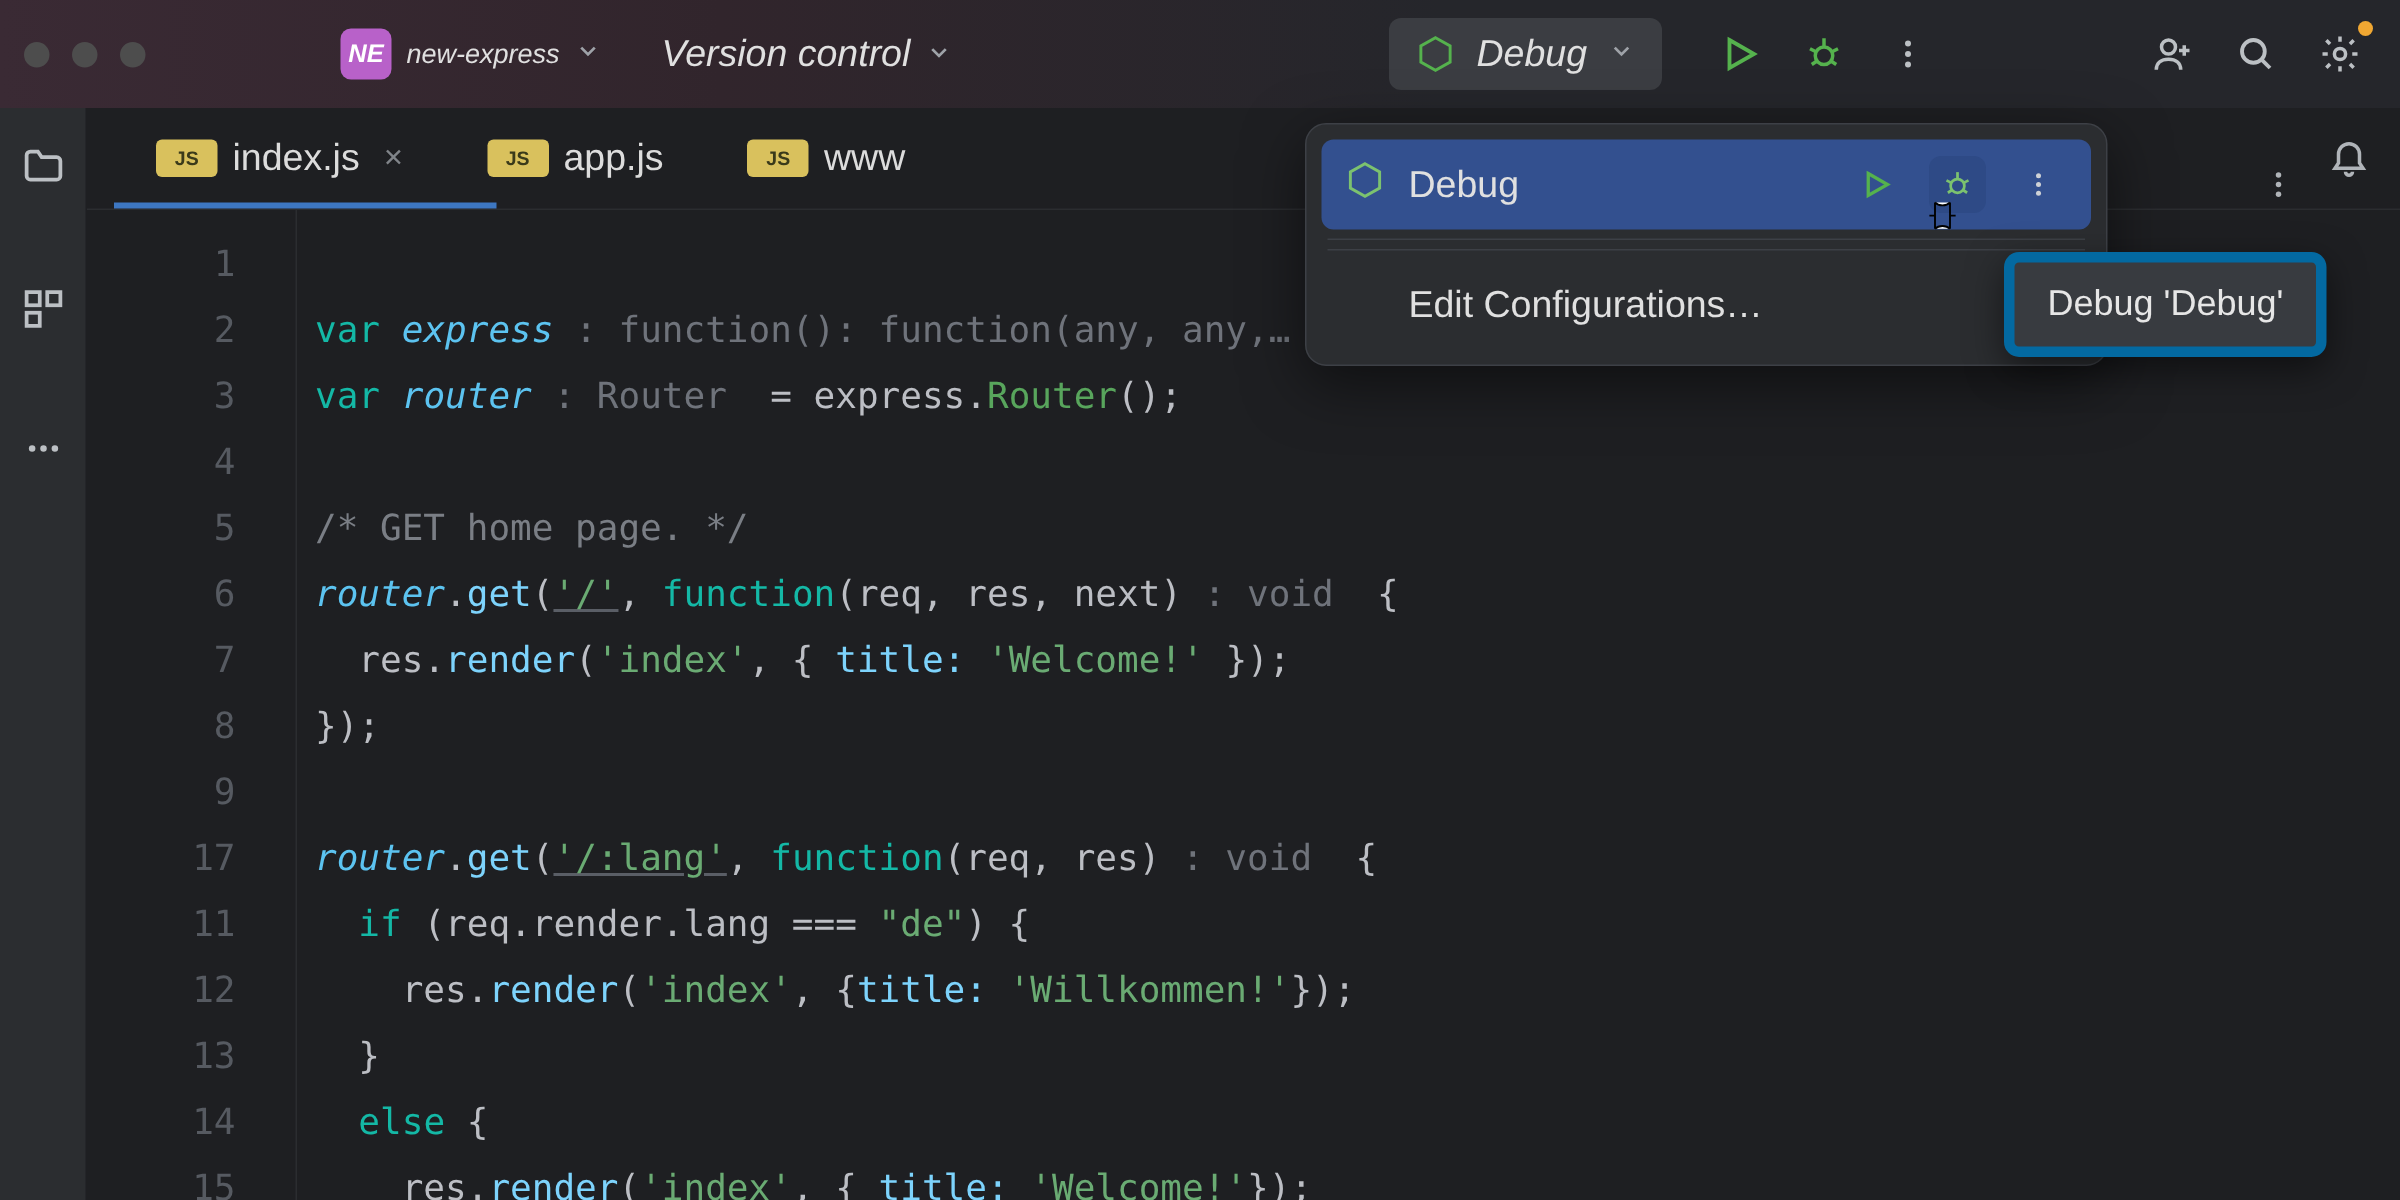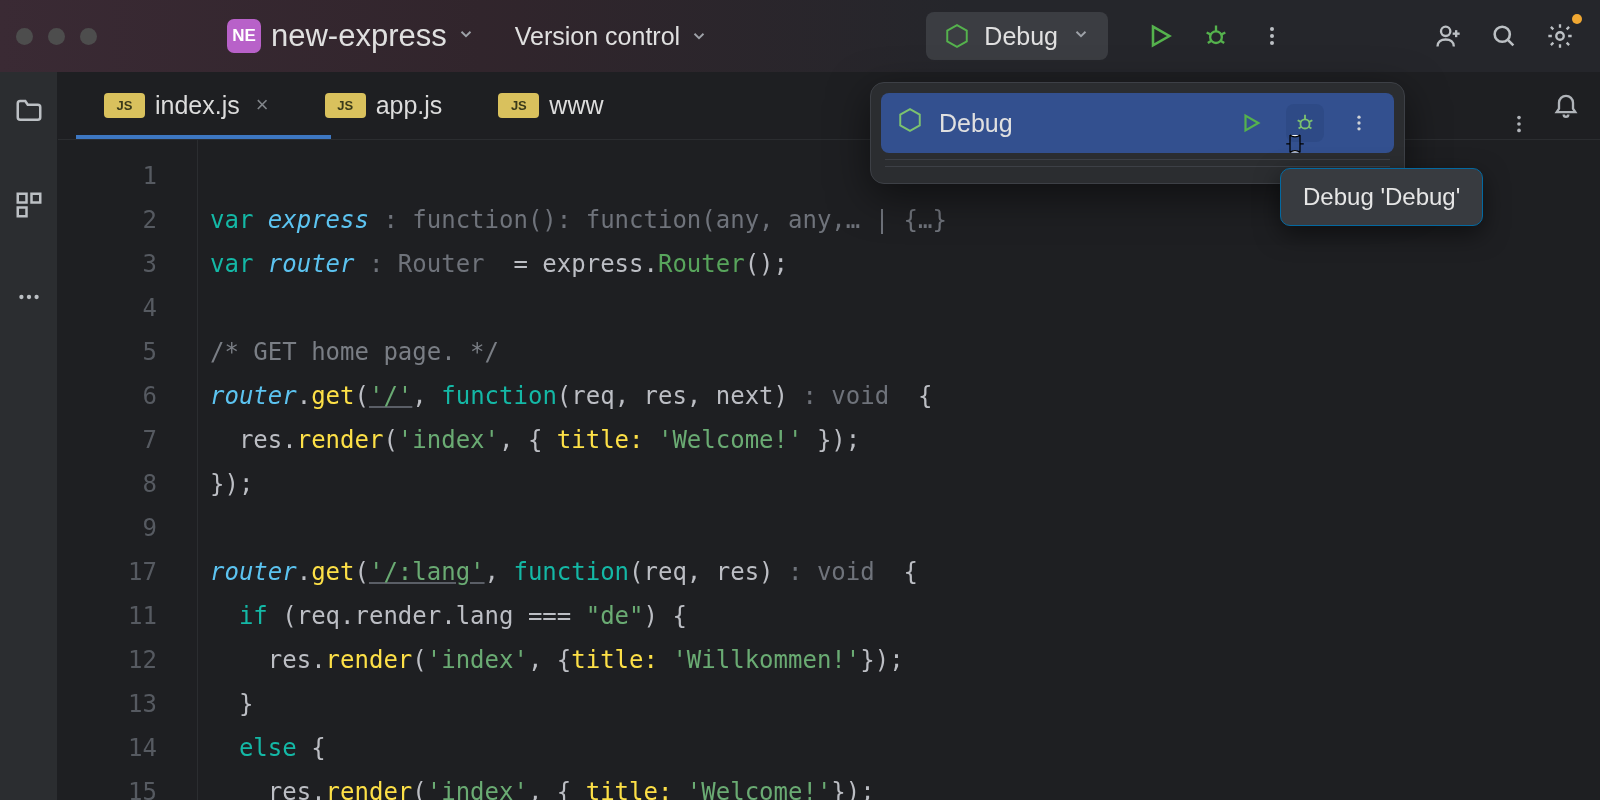--- a/index.html
+++ b/index.html
@@ -5,29 +5,30 @@
   * { margin:0; padding:0; box-sizing:border-box; }
   body {
     width:1600px; height:800px; overflow:hidden;
     font-family:-apple-system,BlinkMacSystemFont,"Segoe UI",sans-serif;
     background:#1e1f22; color:#bcc0c4;
   }
   
   .titlebar {
     height:72px; display:flex; align-items:center; padding:0 16px;
     background:linear-gradient(90deg,#3a2a34 0%,#31252c 30%,#25262b 60%);
+    font-style:italic;
   }
   .traffic { display:flex; gap:15px; margin-right:130px; }
   .dot { width:17px; height:17px; border-radius:50%; background:#4d4d4d; }
   .proj-icon {
     width:34px; height:34px; border-radius:7px; background:#b861c9;
     color:#fff; font-size:17px; font-weight:600; display:flex;
     align-items:center; justify-content:center; margin-right:10px;
   }
-  .proj-name { font-size:31px; color:#e0e0e0; margin-right:10px; }
+  .proj-name { font-size:18px; color:#e0e0e0; margin-right:10px; }
   .chev { color:#9ea2a8; }
   .vc { font-size:25px; color:#e0e0e0; margin-left:40px; display:flex;
         align-items:flex-end; gap:10px; }
   .spacer { flex:1; }
   .run-sel {
     height:48px; border-radius:8px; background:#3b3d42; display:flex;
     align-items:center; padding:0 18px; gap:14px; margin-right:20px;
   }
   .run-sel .node svg{display:block}
   .run-sel .lbl{font-size:25px;color:#e0e0e0}
@@ -58,38 +59,38 @@
   .bell{position:absolute;right:20px;top:18px;color:#b0b4b9}
   
   .editor{position:absolute;left:58px;top:140px;right:0;bottom:0;
     background:#1e1f22;display:flex}
   .gutter{width:140px;padding-top:14px;font-family:Menlo,Consolas,monospace;
     font-size:24px;color:#565a61;text-align:right;padding-right:40px;
     border-right:1px solid #2b2d30;line-height:44px}
   .code{flex:1;padding:14px 0 0 12px;font-family:Menlo,Consolas,monospace;
     font-size:24px;line-height:44px;position:relative;white-space:pre}
   .kw{color:#14b8a6}.id{color:#5cc3f0;font-style:italic}
-  .prop{color:#fde047}.fn{color:#58a55c}.str{color:#6aab73}
+  .prop{color:#7dd3fc}.fn{color:#58a55c}.str{color:#6aab73}
   .hint{color:#6f737b}.punct{color:#bcbec4}.com{color:#7a7e85}
   .ul{text-decoration-line:underline;text-decoration-color:#5a5e66}
   
   .dd{position:absolute;left:870px;top:82px;width:535px;background:#2b2d30;
     border:1px solid #3d4046;border-radius:14px;padding:10px;
     box-shadow:0 12px 40px rgba(0,0,0,.5);z-index:10}
   .dd-row{height:60px;display:flex;align-items:center;border-radius:8px;
     padding:0 16px;gap:16px;font-size:25px;color:#e0e0e0}
   .dd-row.sel{background:#33508f}
   .dd-row .lbl{flex:1}
   .dd-sep{height:1px;background:#3d4046;margin:6px 4px}
   .dd-icn{width:38px;height:38px;display:flex;align-items:center;
     justify-content:center;border-radius:8px}
   .dd-icn.active{background:#2e4a86}
   
-  .tooltip{position:absolute;left:1280px;top:168px;background:#383b40;
-    border:1px solid #0369a1;border-radius:10px;padding:14px 22px;
+  .tooltip{position:absolute;left:1336px;top:168px;background:#383b40;
+    border:7px solid #0369a1;border-radius:10px;padding:14px 22px;
     font-size:24px;color:#e6e6e6;z-index:11;box-shadow:0 8px 24px rgba(0,0,0,.5)}
   
   .cursor{position:absolute;left:1280px;top:130px;z-index:12;font-size:28px;
     color:#fff}
 </style>
 </head>
 <body>
 
 <div class="titlebar">
   <div class="traffic">
@@ -287,20 +288,24 @@
     <span class="dd-icn">
       <svg width="20" height="20" viewBox="0 0 24 24" fill="#cfd2d6">
           <circle cx="12" cy="5" r="2"></circle>
           <circle cx="12" cy="12" r="2"></circle>
           <circle cx="12" cy="19" r="2"></circle>
         </svg>
     </span>
   </div>
   <div class="dd-sep"></div>
   <div class="dd-sep"></div>
+  <div class="dd-row">
+    <span style="width:26px"></span>
+    <span class="lbl">Edit Configurations…</span>
+  </div>
 </div>
 
 <div class="tooltip">Debug 'Debug'</div>
 
 <div class="cursor">
   <svg width="30" height="30" viewBox="0 0 24 24" fill="#fff" stroke="#000" stroke-width="1">
       <path d="M8 4v14M16 4v14M8 4c2 2 6 2 8 0M8 18c2-2 6-2 8 0M5 11h3M16 11h3"></path>
     </svg>
 </div>
 

